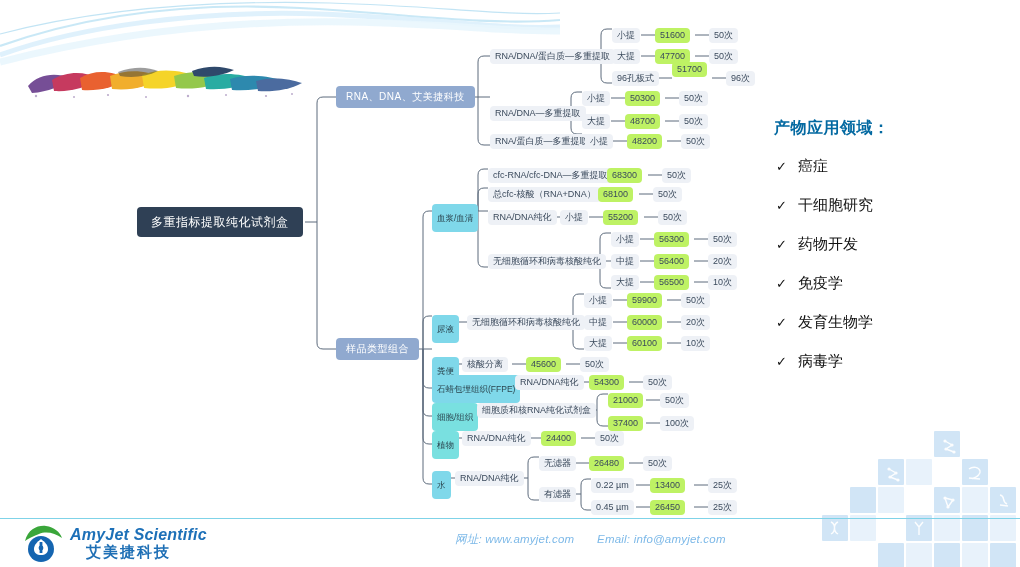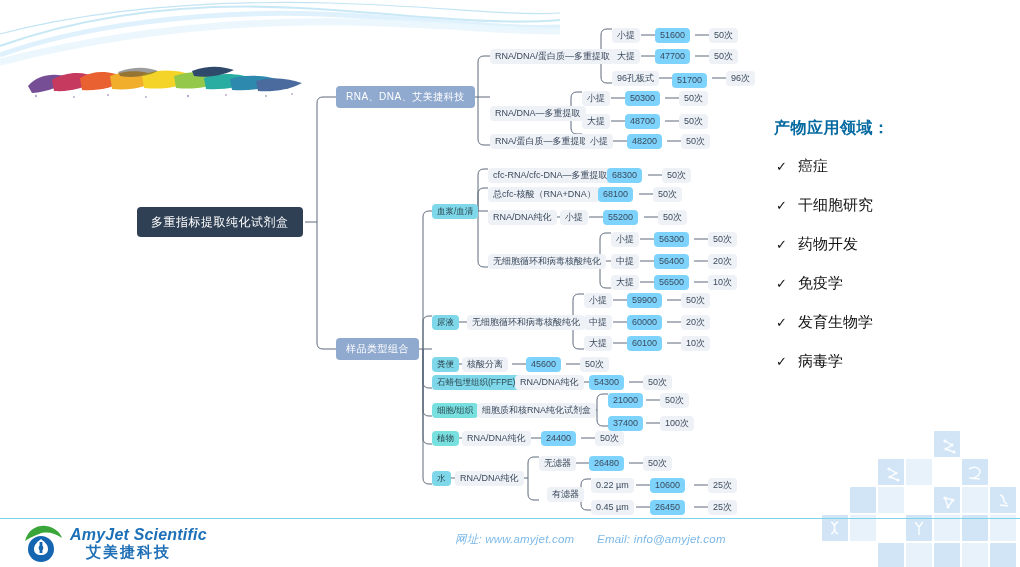--- a/index.html
+++ b/index.html
@@ -39,24 +39,24 @@
     height: 15px;
   }
   .node.root {
     background: #2f4055; color: #ffffff; font-size: 12px;
     height: 30px; border-radius: 4px; padding: 0 14px; letter-spacing: .5px;
   }
   .node.branch {
     background: #90a9cf; color: #ffffff; font-size: 10px;
     height: 22px; border-radius: 4px; padding: 0 10px; letter-spacing: .5px;
   }
-  .node.sample { background: #7fd8ea; color: #2b4650; font-size: 8.5px; height: 15px; }
+  .node.sample { background: #7fd8ea; color: #2b4650; font-size: 8.5px; height: 28px; }
   .node.sample.green { background: #79e0e0; }
   .node.mid  { background: #eef1f6; }
-  .node.val  { background: #7dd3fc; }
+  .node.val  { background: #bef264; }
   .node.cnt  { background: #eef1f6; }
 
   svg.lines { position: absolute; left: 0; top: 0; width: 760px; height: 520px; }
   svg.lines path, svg.lines line { fill: none; stroke: #5d6b7c; stroke-width: 1; }
 
   
   #apps { position: absolute; left: 770px; top: 118px; width: 240px; }
   #apps-heading {
     color: #0369a1; font-weight: bold; font-size: 16px; margin-bottom: 18px;
     letter-spacing: .5px; padding-left: 4px;
@@ -303,21 +303,21 @@
   <div class="node branch" style="left:336px; top:86px;">RNA、DNA、艾美捷科技</div>
 
   <div class="node mid" style="left:490px; top:49px;">RNA/DNA/蛋白质—多重提取</div>
   <div class="node" style="left:612px; top:28px;">小提</div>
   <div class="node val" style="left:655px; top:28px;">51600</div>
   <div class="node cnt" style="left:709px; top:28px;">50次</div>
   <div class="node" style="left:612px; top:49px;">大提</div>
   <div class="node val" style="left:655px; top:49px;">47700</div>
   <div class="node cnt" style="left:709px; top:49px;">50次</div>
   <div class="node" style="left:612px; top:71px;">96孔板式</div>
-  <div class="node val" style="left:672px; top:73px;">51700</div>
+  <div class="node val" style="left:672px; top:62px;">51700</div>
   <div class="node cnt" style="left:726px; top:71px;">96次</div>
 
   <div class="node mid" style="left:490px; top:106px;">RNA/DNA—多重提取</div>
   <div class="node" style="left:582px; top:91px;">小提</div>
   <div class="node val" style="left:625px; top:91px;">50300</div>
   <div class="node cnt" style="left:679px; top:91px;">50次</div>
   <div class="node" style="left:582px; top:114px;">大提</div>
   <div class="node val" style="left:625px; top:114px;">48700</div>
   <div class="node cnt" style="left:679px; top:114px;">50次</div>
 
@@ -382,23 +382,23 @@
   <div class="node sample green" style="left:432px; top:431px;">植物</div>
   <div class="node mid" style="left:462px; top:431px;">RNA/DNA纯化</div>
   <div class="node val" style="left:541px; top:431px;">24400</div>
   <div class="node cnt" style="left:595px; top:431px;">50次</div>
 
   <div class="node sample" style="left:432px; top:471px;">水</div>
   <div class="node mid" style="left:455px; top:471px;">RNA/DNA纯化</div>
   <div class="node" style="left:539px; top:456px;">无滤器</div>
   <div class="node val" style="left:589px; top:456px;">26480</div>
   <div class="node cnt" style="left:643px; top:456px;">50次</div>
-  <div class="node" style="left:539px; top:487px;margin-left:8px;">有滤器</div>
+  <div class="node" style="left:539px; top:487px;">有滤器</div>
   <div class="node" style="left:591px; top:478px;">0.22 µm</div>
-  <div class="node val" style="left:650px; top:478px;">10600</div>
+  <div class="node val" style="left:650px; top:478px;">13400</div>
   <div class="node cnt" style="left:708px; top:478px;">25次</div>
   <div class="node" style="left:591px; top:500px;">0.45 µm</div>
   <div class="node val" style="left:650px; top:500px;">26450</div>
   <div class="node cnt" style="left:708px; top:500px;">25次</div>
 </div>
 
 <div id="apps">
   <div id="apps-heading">产物应用领域：</div>
 
   <div class="app-row">

